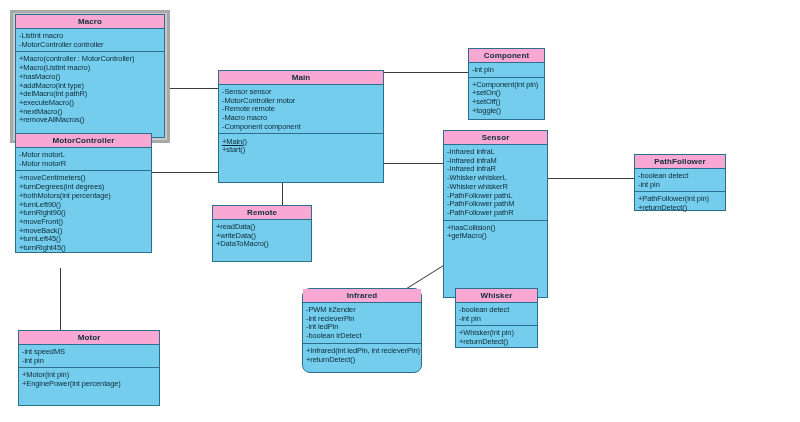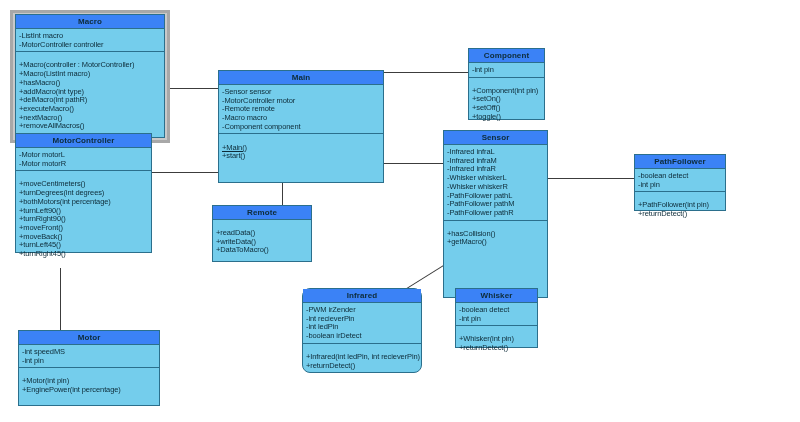--- a/index.html
+++ b/index.html
@@ -36,30 +36,29 @@
     font-size: 7.5px;
     line-height: 1.0;
     color: #0d2b38;
   }
   .uml .title {
     text-align: center;
     font-weight: bold;
     font-size: 8px;
     padding: 2.5px 2px 2.5px 2px;
     border-bottom: 1px solid #2b6f8c;
-    background: #3b82f6;
+    background: #f9a8d4;
     letter-spacing: 0.1px;
   }
   .uml .compartment {
     padding: 2.5px 1px 2.5px 2px;
     border-bottom: 1px solid #2b6f8c;
   }
   .uml .compartment:last-child {
     border-bottom: none;
-    margin-top: 6px;
   }
   .uml .compartment.grow { }
   .uml .row {
     white-space: nowrap;
     padding: 0.6px 0 0.6px 1px;
     letter-spacing: -0.1px;
   }
   .uml .row.static {
     text-decoration: underline;
   }

